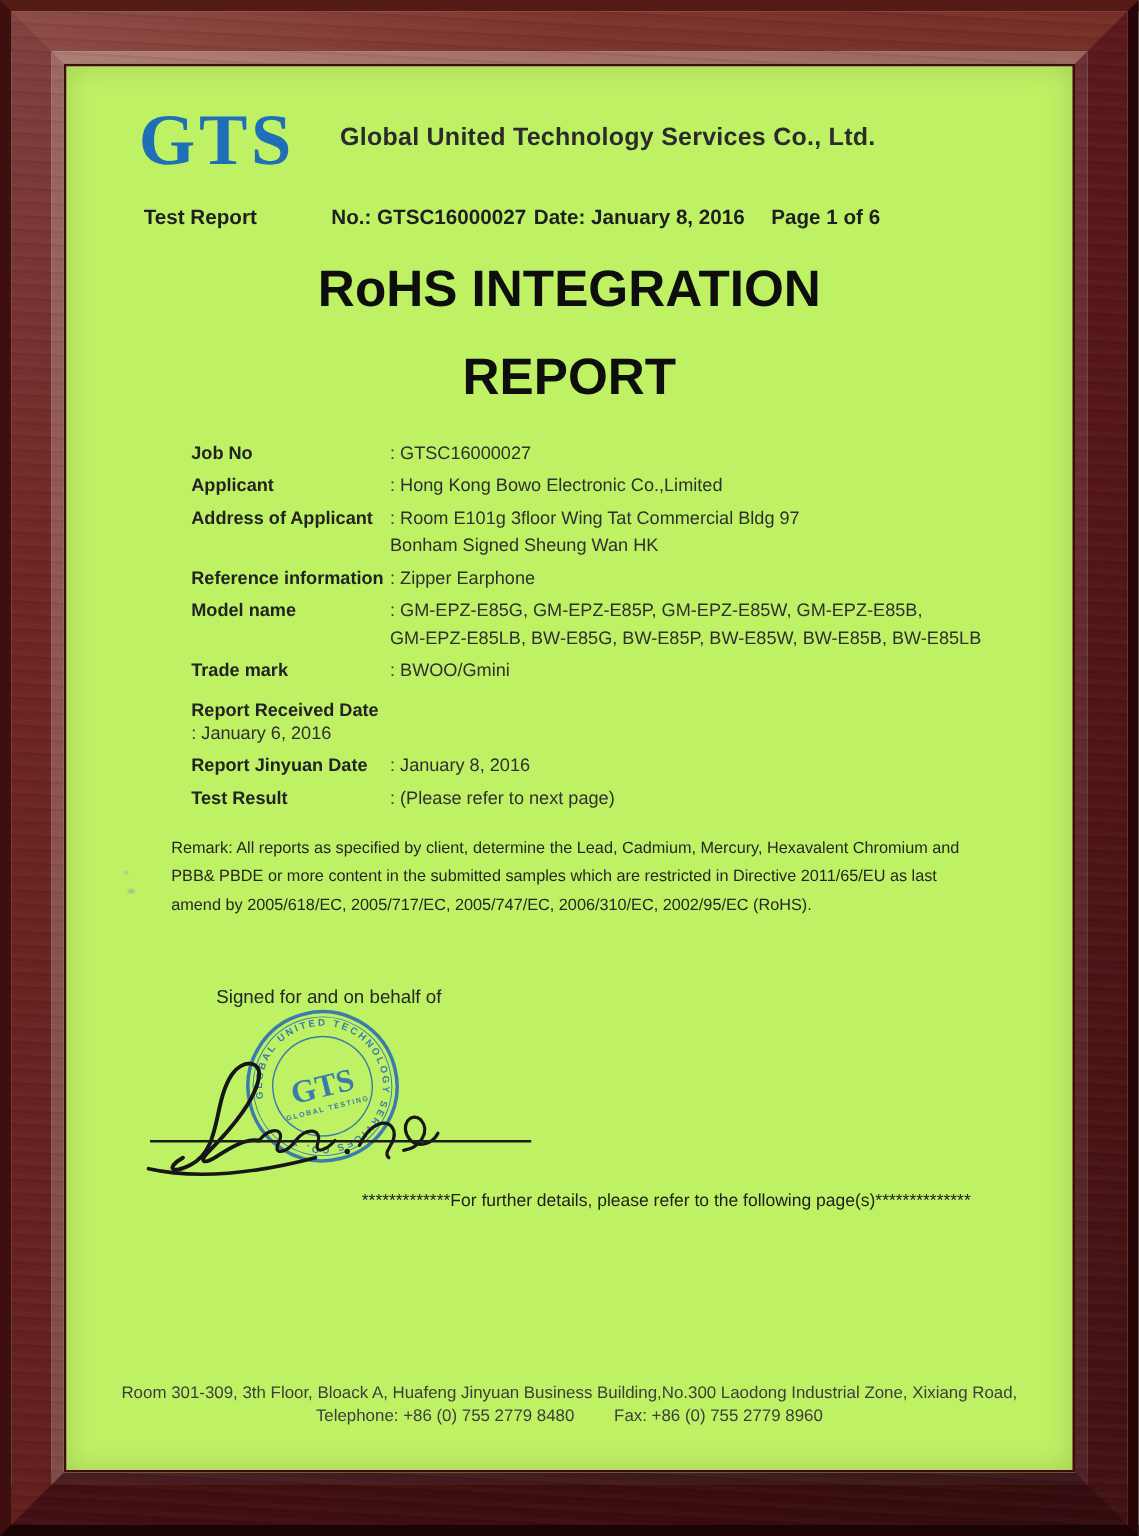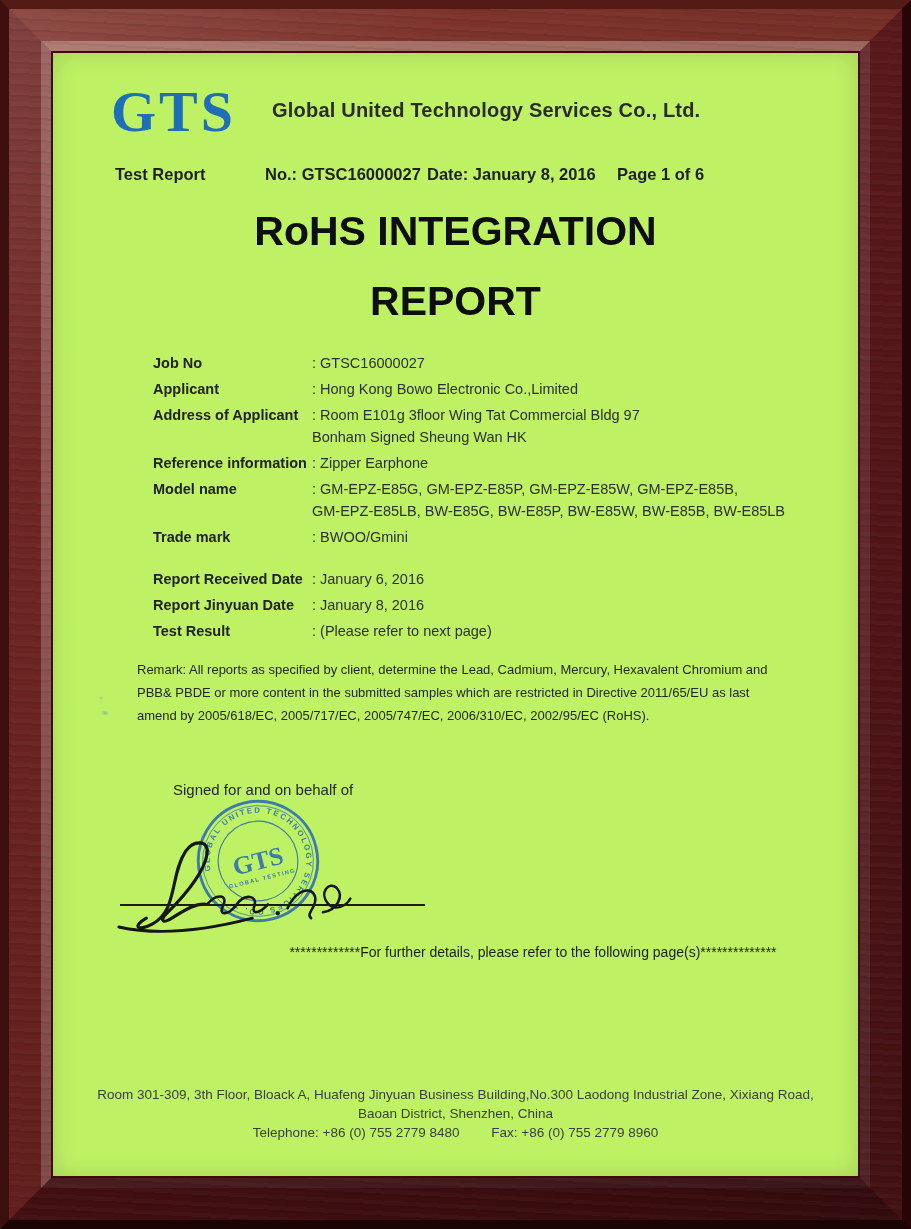--- a/index.html
+++ b/index.html
@@ -36,21 +36,21 @@
   .meta .m1 { width:150px; } .meta .m2 { width:162px; } .meta .m3 { width:190px; }
 
   .title { text-align:center; margin-top:22px; font-size:41px; font-weight:bold; color:#0e0e0e; line-height:50px; }
   .title .t2 { margin-top:20px; }
 
   .fields { margin:28px 40px 0 100px; font-size:14.5px; line-height:18px; }
   .frow { display:flex; margin-bottom:8px; }
   .frow .lbl { width:159px; font-weight:bold; flex-shrink:0; color:#222; }
   .frow .val {}
   .frow .val .l2 { margin-top:4px; }
-  .frow.gap { margin-top:24px; }
+  .frow.gap { margin-top:14px;flex-direction:column; }
 
   .remark { margin:18px 66px 0 84px; font-size:13px; line-height:23px; color:#262626; }
 
   .signed { margin:54px 0 0 120px; font-size:15px; color:#262626; }
 
   .sig-area { position:relative; height:132px; margin:6px 0 0 60px; }
   .stamp { position:absolute; left:74px; top:-14px; width:142px; height:142px; }
   .ink   { position:absolute; left:0;  top:12px; width:255px; height:118px; }
   .sig-line { position:absolute; left:7px; top:100px; width:305px; height:2px; background:#1c1c1c; }
 
@@ -169,21 +169,20 @@
               </g>
             </svg>
 
             <div class="sig-line"></div>
           </div>
 
           <div class="further">*************For further details, please refer to the following page(s)**************</div>
 
           <div class="footer">
             <div>Room 301-309, 3th Floor, Bloack A, Huafeng Jinyuan Business Building,No.300 Laodong Industrial Zone, Xixiang Road,</div>
-            <div>Baoan District, Shenzhen, China</div>
             <div class="telfax">
               <span>Telephone: +86 (0) 755 2779 8480</span>
               <span>Fax: +86 (0) 755 2779 8960</span>
             </div>
           </div>
 
           <div class="smudge"></div>
         </div>
 
       </div>

